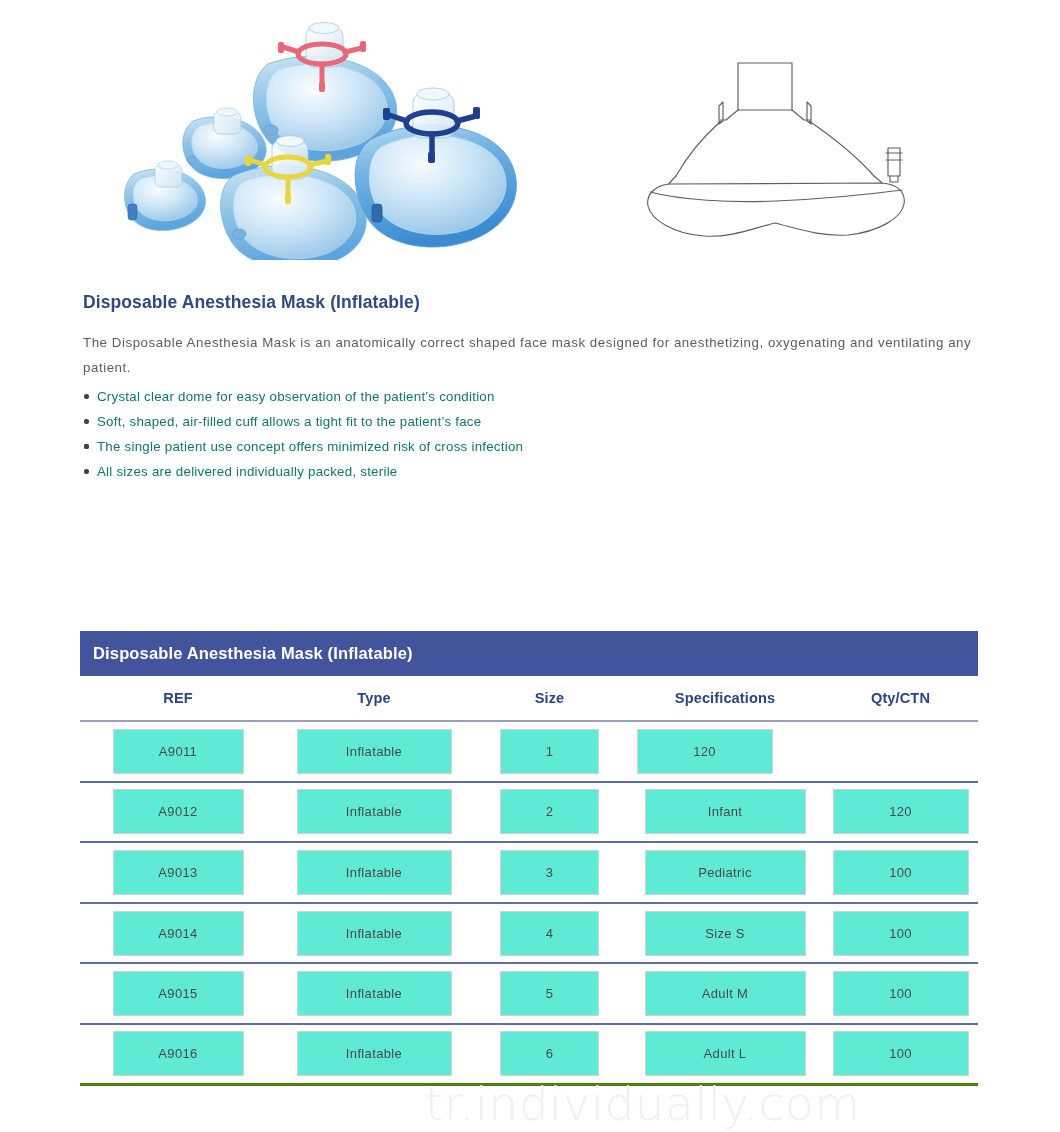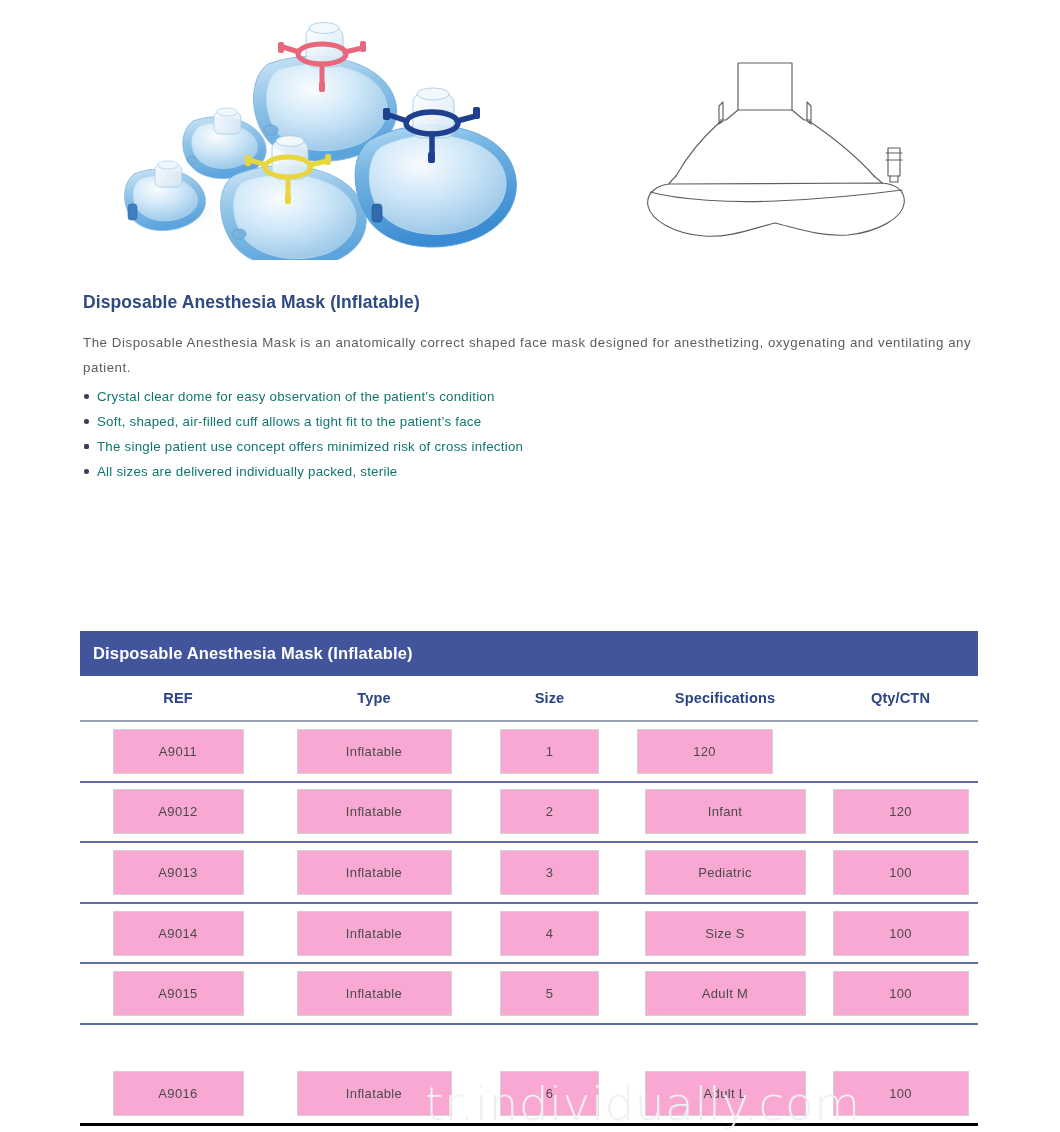--- a/index.html
+++ b/index.html
@@ -120,32 +120,31 @@
     letter-spacing: 0.1px;
   }
   .tr {
     display: flex;
     align-items: center;
     height: 60.6px;
     border-bottom: 2px solid #5f6e9c;
     box-sizing: border-box;
   }
   .tr:last-child {
-    border-bottom: 3px solid #000000;
-    margin-top: 40px;
+    border-bottom: 3px solid #4d7c0f;
   }
   .td {
     display: flex;
     align-items: center;
     justify-content: center;
     box-sizing: border-box;
   }
   .cellbox {
     border: 1px solid #d2d2d4;
-    background: #f9a8d4;
+    background: #5eead4;
     height: 45px;
     display: flex;
     align-items: center;
     justify-content: center;
     font-size: 13px;
     color: #4a4a4a;
     letter-spacing: 0.35px;
     box-sizing: border-box;
   }
 

